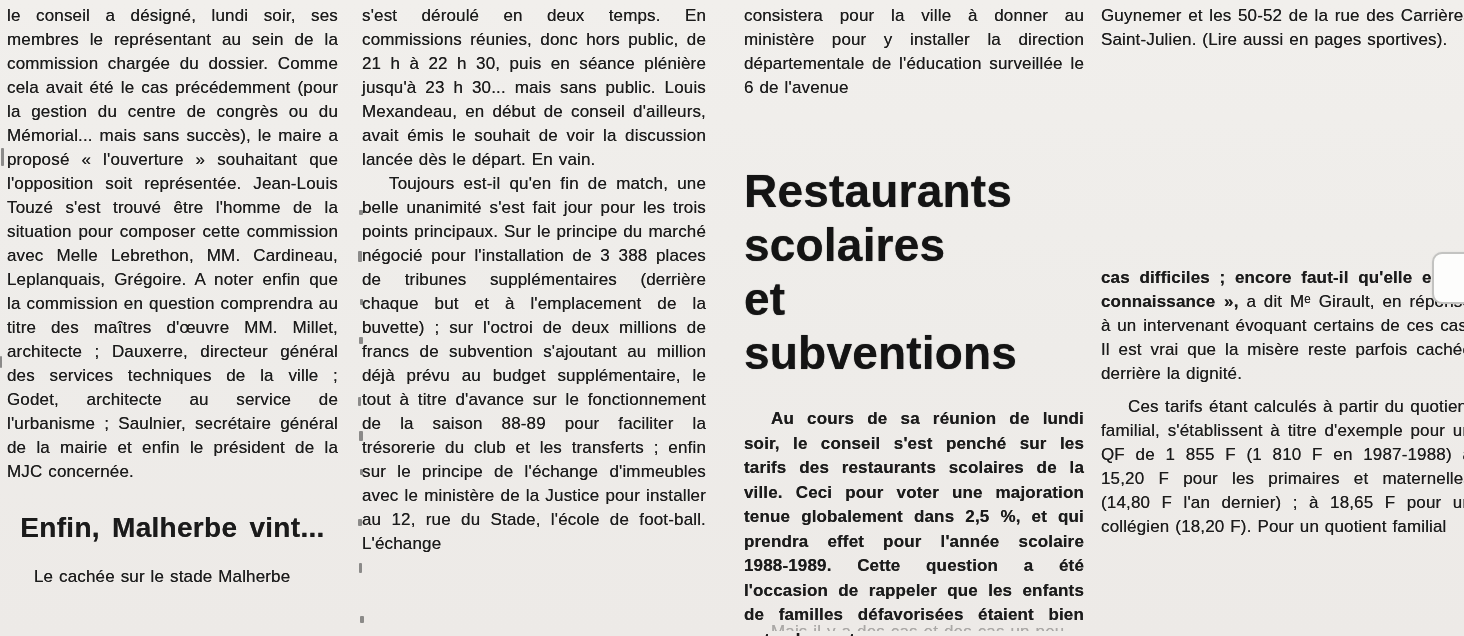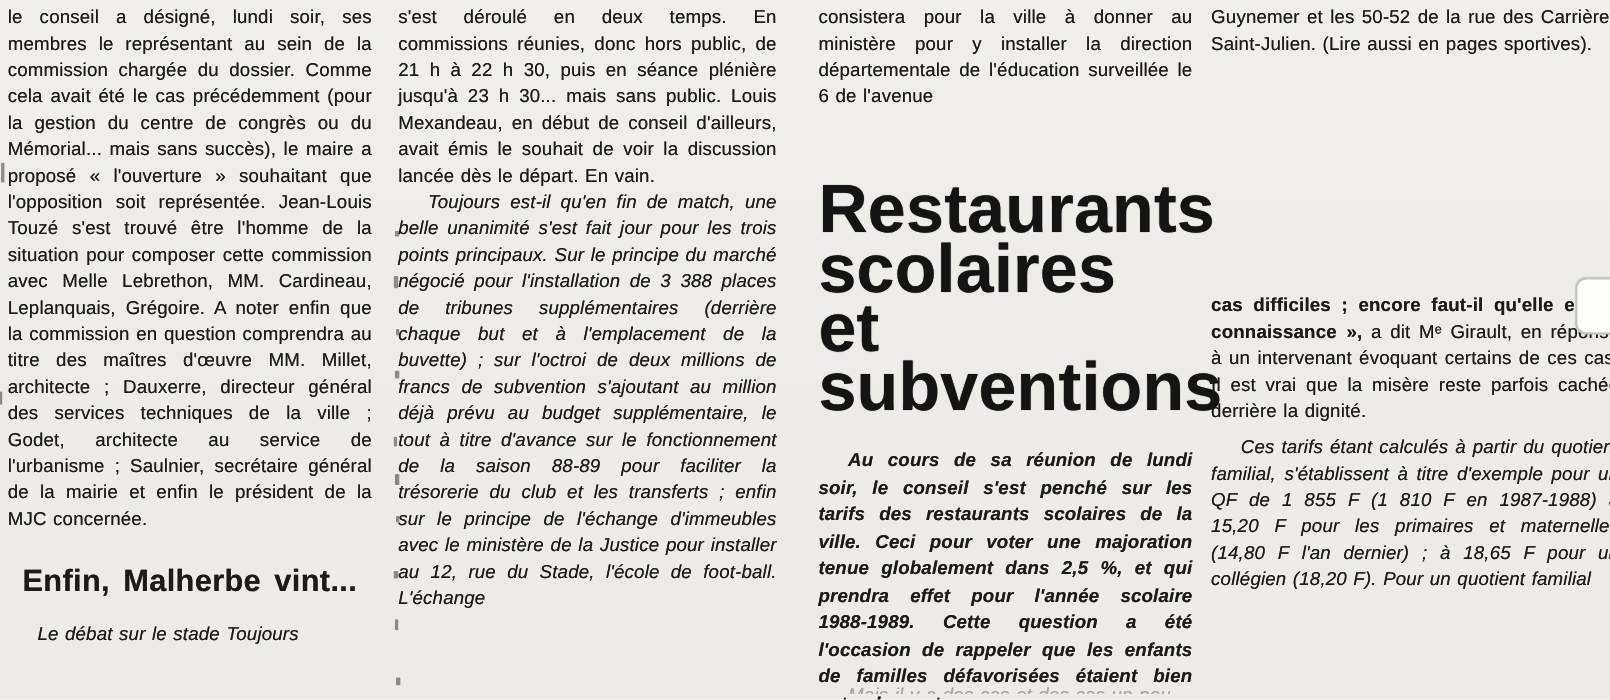--- a/index.html
+++ b/index.html
@@ -23,33 +23,33 @@
     letter-spacing: 0.15px;
     word-spacing: 1px;
     color: #1b1b1b;
     text-shadow: 0 0 0.6px rgba(15,15,15,0.75);
   }
   .col p { margin: 0; }
   #col1 { left: 7px;    width: 331px; }
   #col2 { left: 362px;  width: 344px; }
   #col3 { left: 744px;  width: 340px; }
   #col4 { left: 1101px; width: 371px; }
-  .indent { text-indent: 27px; font-style: italic; }
+  .indent { text-indent: 27px; }
   .subhead {
     margin-top: 32px !important;
     font-size: 28px;
     font-weight: bold;
     text-align: center;
     letter-spacing: 0.3px;
     word-spacing: 4px;
   }
   .after-subhead { margin-top: 25px !important; }
   .headline {
     margin: 64px 0 0 0;
-    font-size: 62px;
+    font-size: 46px;
     line-height: 54px;
     font-weight: bold;
     letter-spacing: 0.2px;
     word-spacing: 14px;
     text-align: left;
     color: #141414;
     text-shadow: 0 0 0.8px rgba(10,10,10,0.8);
   }
   .lede {
     margin-top: 27px !important;
@@ -85,21 +85,21 @@
   }
 </style>
 </head>
 <body>
 
 <div class="scan">
 
   <div class="col" id="col1">
     <p>le conseil a désigné, lundi soir, ses membres le représentant au sein de la commission chargée du dossier. Comme cela avait été le cas précédemment (pour la gestion du centre de congrès ou du Mémorial... mais sans succès), le maire a proposé «&nbsp;l'ouverture&nbsp;» souhaitant que l'opposition soit représentée. Jean-Louis Touzé s'est trouvé être l'homme de la situation pour composer cette commission avec Melle Lebrethon, MM. Cardineau, Leplanquais, Grégoire. A noter enfin que la commission en question comprendra au titre des maîtres d'œuvre MM. Millet, architecte&nbsp;; Dauxerre, directeur général des services techniques de la ville&nbsp;; Godet, architecte au service de l'urbanisme&nbsp;; Saulnier, secrétaire général de la mairie et enfin le président de la MJC concernée.</p>
     <p class="subhead">Enfin, Malherbe vint...</p>
-    <p class="indent after-subhead">Le débat sur le stade Toujours</p>
+    <p class="indent after-subhead">Le cachée sur le stade Malherbe</p>
   </div>
 
   <div class="col" id="col2">
     <p>s'est déroulé en deux temps. En commissions réunies, donc hors public, de 21&nbsp;h à 22&nbsp;h&nbsp;30, puis en séance plénière jusqu'à 23&nbsp;h&nbsp;30... mais sans public. Louis Mexandeau, en début de conseil d'ailleurs, avait émis le souhait de voir la discussion lancée dès le départ. En vain.</p>
     <p class="indent">Toujours est-il qu'en fin de match, une belle unanimité s'est fait jour pour les trois points principaux. Sur le principe du marché négocié pour l'installation de 3&nbsp;388 places de tribunes supplémentaires (derrière chaque but et à l'emplacement de la buvette)&nbsp;; sur l'octroi de deux millions de francs de subvention s'ajoutant au million déjà prévu au budget supplémentaire, le tout à titre d'avance sur le fonctionnement de la saison 88-89 pour faciliter la trésorerie du club et les transferts&nbsp;; enfin sur le principe de l'échange d'immeubles avec le ministère de la Justice pour installer au 12, rue du Stade, l'école de foot-ball. L'échange</p>
   </div>
 
   <div class="col" id="col3">
     <p>consistera pour la ville à donner au ministère pour y installer la direction départementale de l'éducation surveillée le 6 de l'avenue</p>
     <h1 class="headline">

